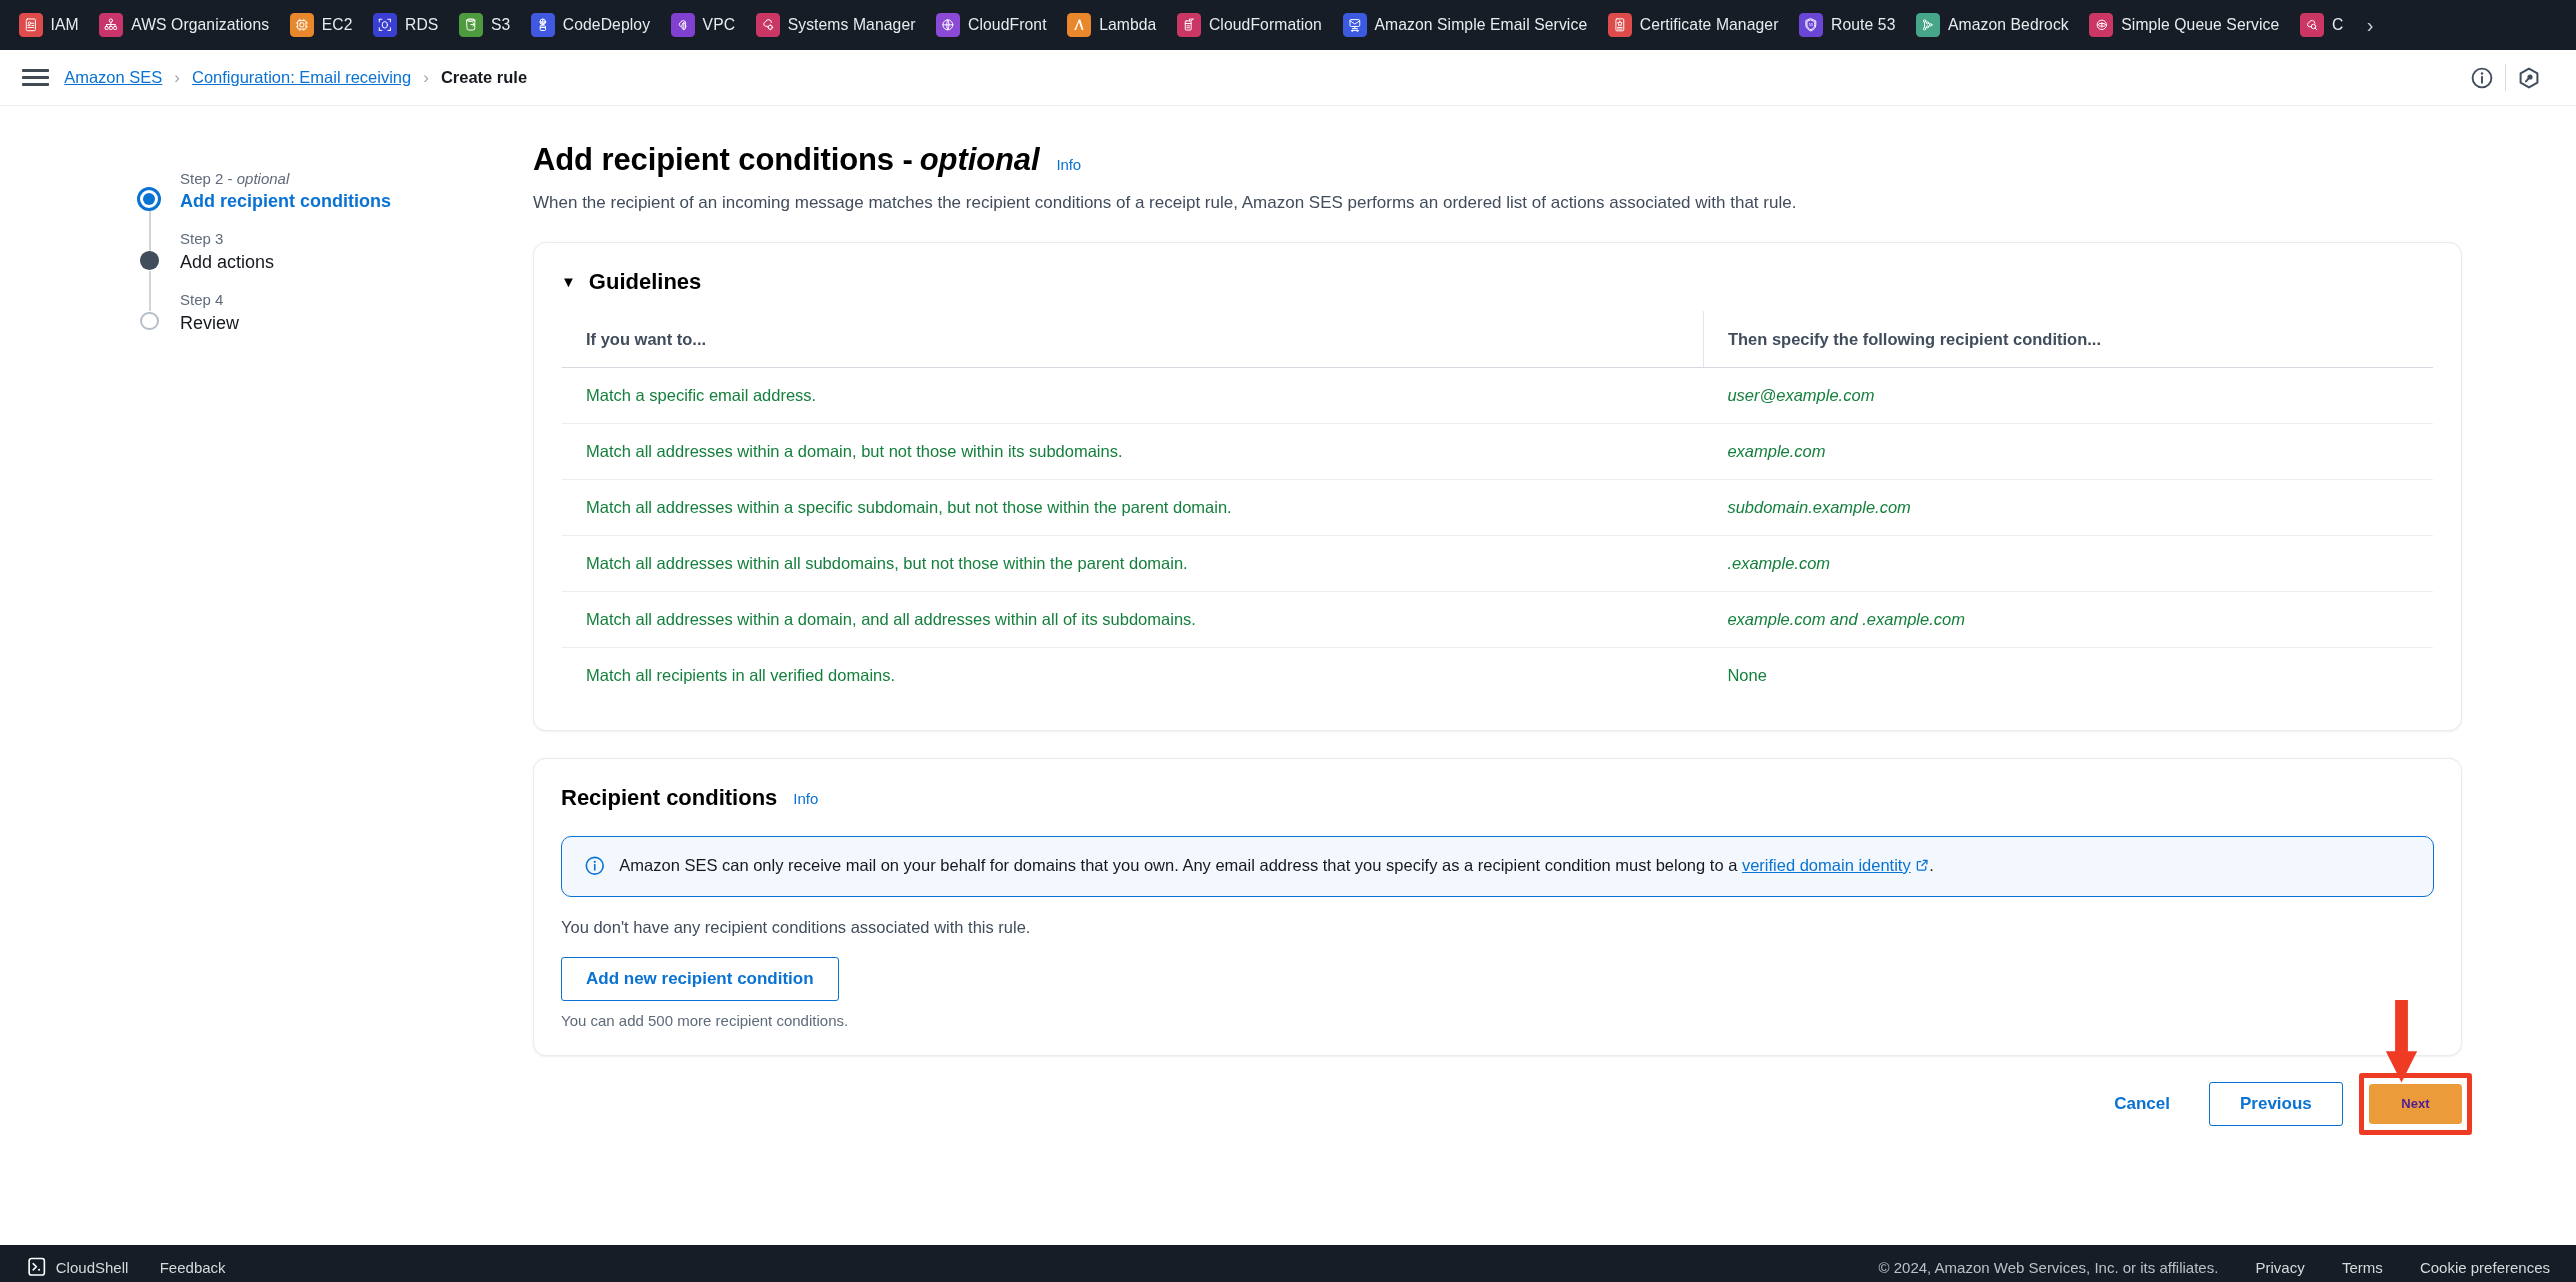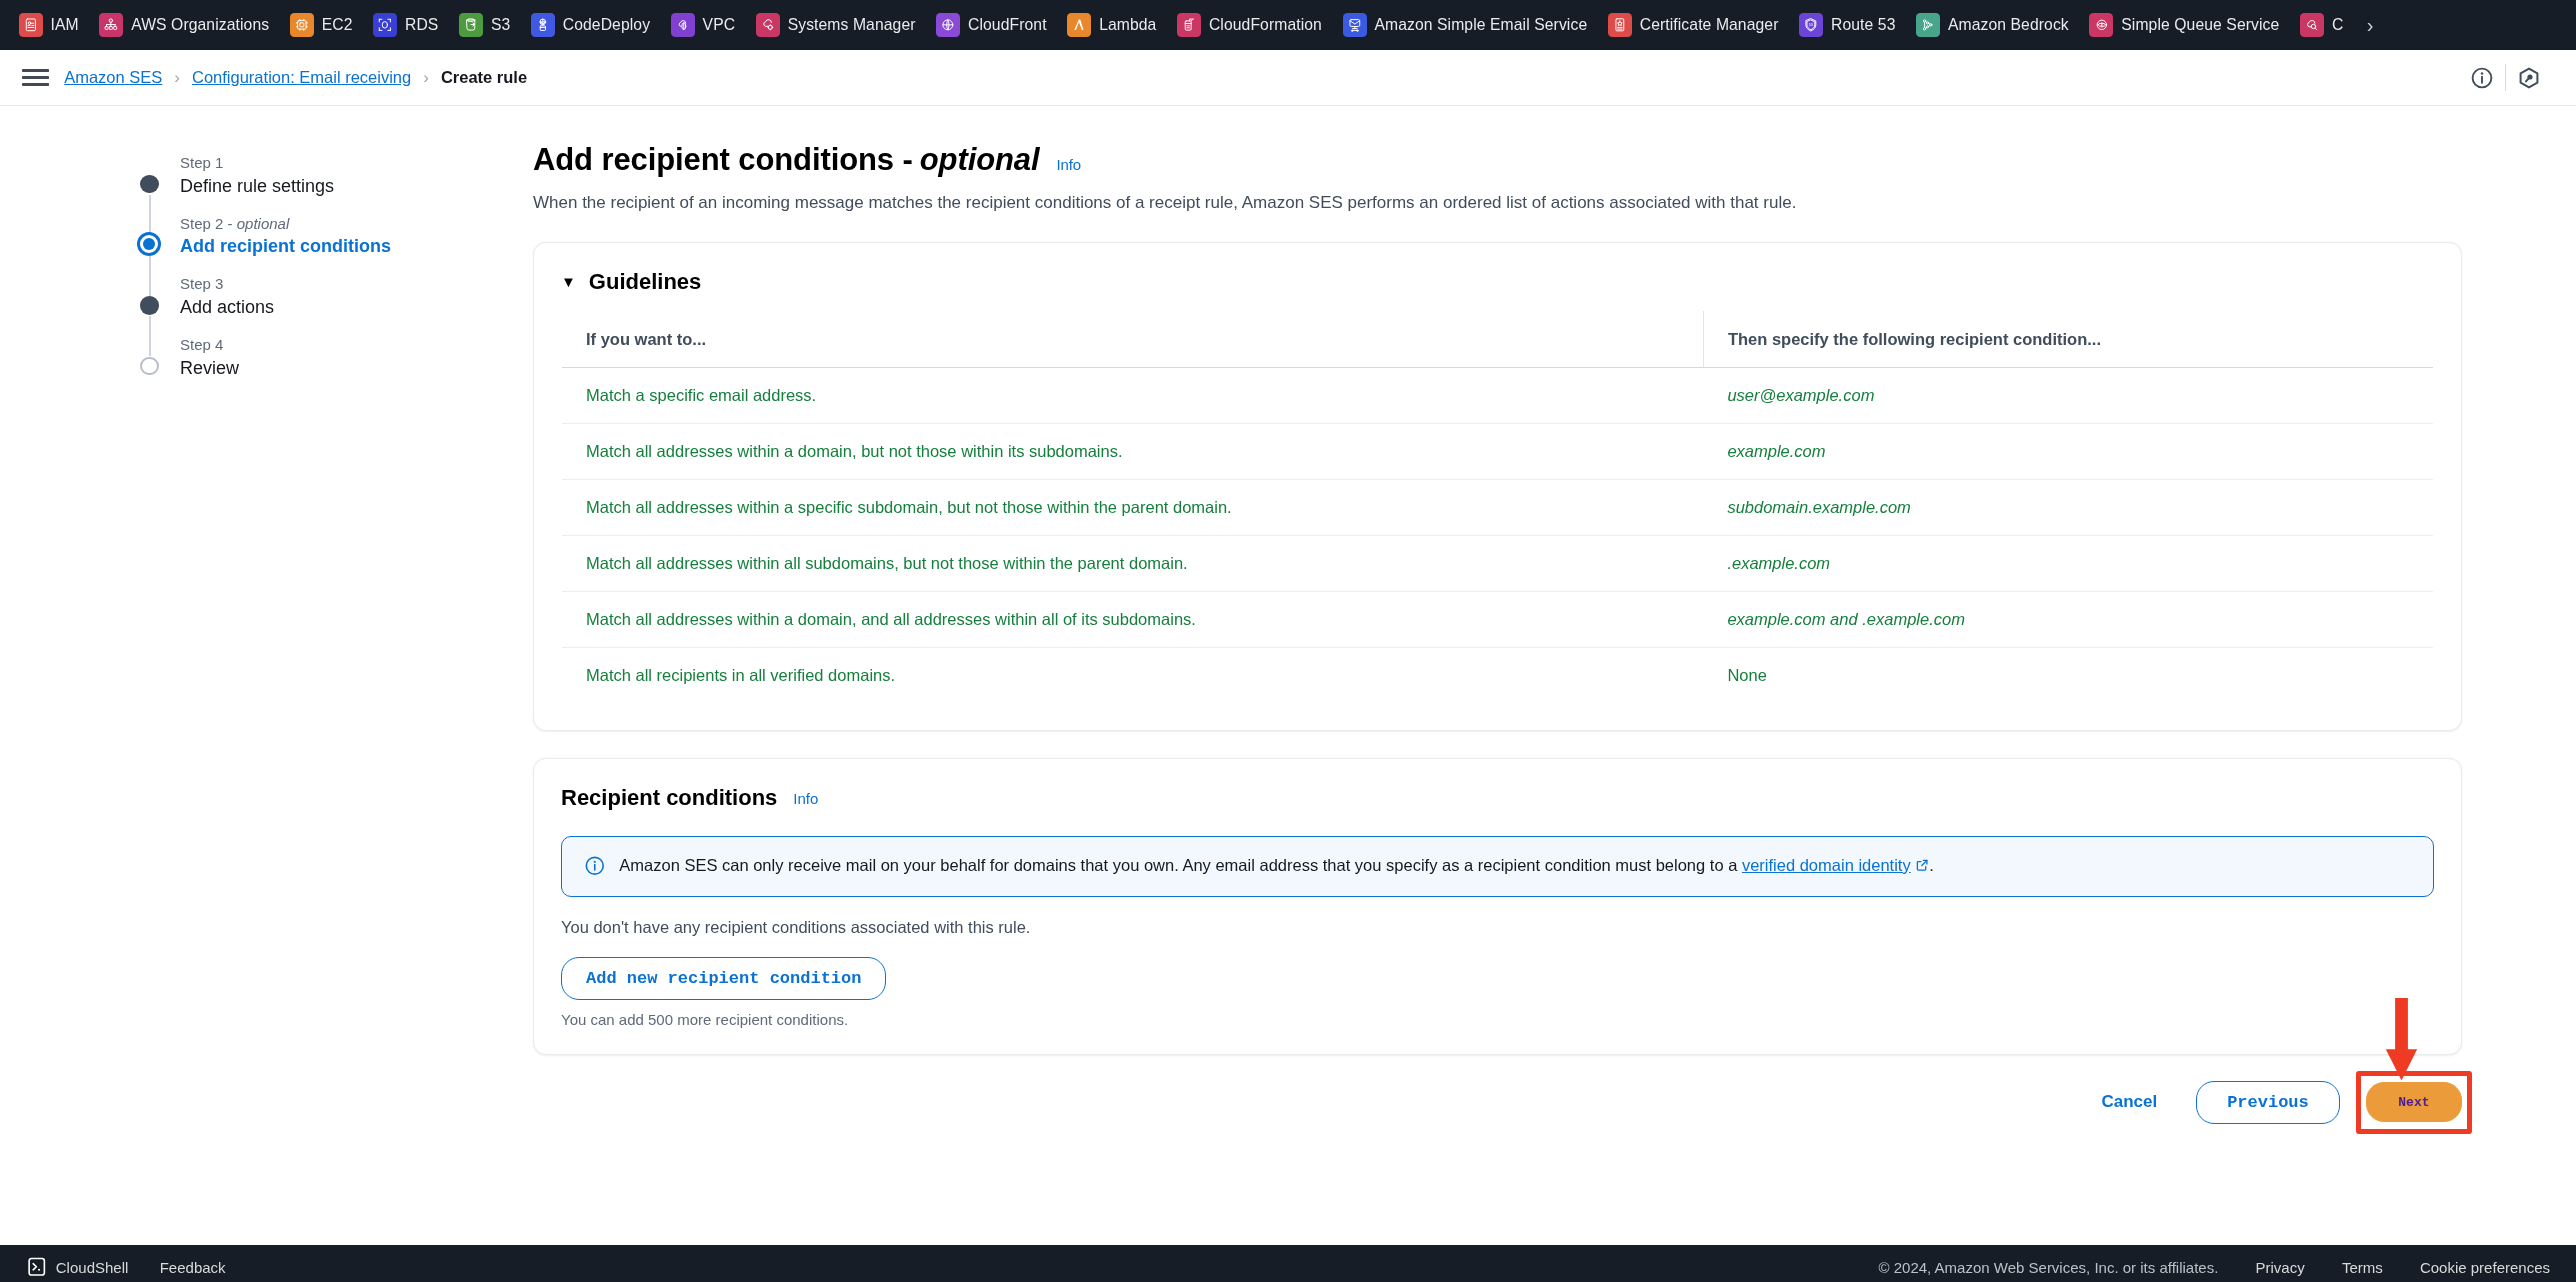--- a/index.html
+++ b/index.html
@@ -185,22 +185,22 @@
   }
   .alert-ico { flex: 0 0 21.5px; margin-top: 1.4px; }
   .alert-ico svg { width: 21.5px; height: 21.5px; display:block; }
   .alert-txt { font-size: 16.5px; color: #16191f; line-height: 1.45; }
   .alert-txt a { color: #0972d3; text-decoration: underline; cursor: pointer; }
   .ext-ico { display:inline-block; vertical-align:-1.4px; margin-left:4.3px; }
   .ext-ico svg { width: 14.3px; height: 14.3px; }
 
   .empty-txt { font-size: 16.5px; color: #414d5c; margin-top: 21.5px; }
   .btn {
-    font-family: Liberation Mono, monospace;
-    cursor: pointer; border-radius: 18px; font-weight: 700;
+    font-family: Liberation Sans, sans-serif;
+    cursor: pointer; border-radius: 3px; font-weight: 700;
   }
   .btn-outline {
     margin-top: 20px;
     display: inline-block;
     border: 1.4px solid #0972d3;
     color: #0972d3;
     background: #fff;
     font-size: 17px;
     padding: 10.7px 24px;
   }
@@ -459,26 +459,20 @@
         <circle cx="13" cy="11" r="2.6" fill="#414d5c" stroke="none"></circle>
         <path d="M11.2 12.8 9 15.4" stroke-linecap="round"></path>
       </svg>
     </div>
   </div>
 </div>
 
 <div class="page">
 
   <div class="wizard">
-    <div class="wz-step">
-      <div class="wz-dot"></div>
-      <div class="wz-line"></div>
-      <div class="wz-label">Step 1</div>
-      <div class="wz-title">Define rule settings</div>
-    </div>
     <div class="wz-gap"></div>
     <div class="wz-step current">
       <div class="wz-dot"></div>
       <div class="wz-line"></div>
       <div class="wz-label"><span>Step 2 - </span><em>optional</em></div>
       <div class="wz-title">Add recipient conditions</div>
     </div>
     <div class="wz-gap"></div>
     <div class="wz-step">
       <div class="wz-dot"></div>

